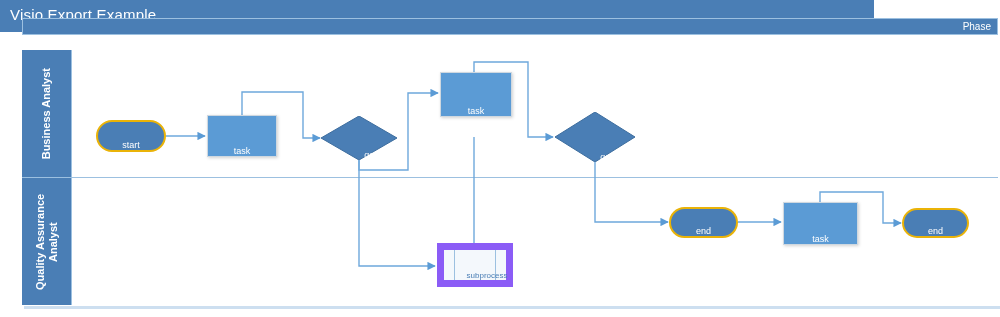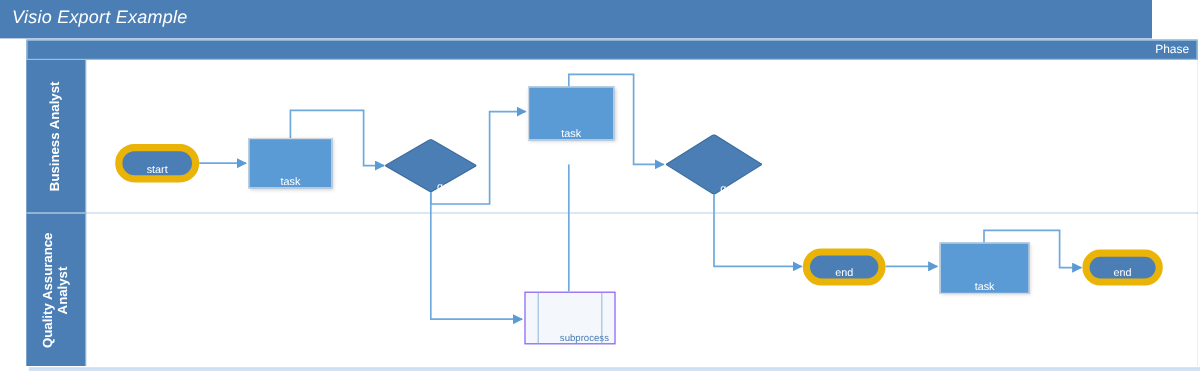--- a/index.html
+++ b/index.html
@@ -16,37 +16,36 @@
     width: 1000px;
     height: 317px;
     background: #ffffff;
     overflow: hidden;
   }
 
   
   .title-bar {
     position: absolute;
     left: 0; top: 0;
-    width: 960px; height: 32px;
-    background: #4a7eb5;
-    font-style: italic;
+    width: 874px; height: 32px;
+    background: #4a7eb5;
   }
   .title-text {
     position: absolute;
     left: 10px; top: 6px;
     font-size: 15px;
     color: #ffffff;
     letter-spacing: 0.2px;
     white-space: nowrap;
   }
 
   
   .phase-band {
     position: absolute;
-    left: 22px; top: 33px;
+    left: 22px; top: 18px;
     width: 976px; height: 17px;
     background: #4a7eb5;
     border: 1px solid #9cc0e0;
     box-sizing: border-box;
   }
   .phase-text {
     position: absolute;
     right: 6px; top: 2px;
     font-size: 10px;
     color: #ffffff;
@@ -112,21 +111,21 @@
     box-sizing: border-box;
     display: flex;
     align-items: flex-end;
     justify-content: center;
     font-size: 9px;
     color: #ffffff;
     text-align: center;
   }
   .shape-event {
     background: #4a7eb5;
-    border: 6px solid #eab308;
+    border: 2px solid #eab308;
     border-radius: 999px;
   }
   .shape-task {
     background: #5b9bd5;
     border: 1px solid #cfd8e0;
     box-shadow: 1px 1px 3px rgba(0,0,0,0.18);
   }
   .shape-gateway {
     background: transparent;
     border: none;
@@ -138,21 +137,21 @@
   }
   .gw-label {
     position: relative;
     z-index: 2;
     font-size: 9px;
     color: #ffffff;
     margin-left: 44px;
   }
   .shape-subprocess {
     background: #f4f8fc;
-    border: 1px solid #8b5cf6;
+    border: 7px solid #8b5cf6;
     color: #4a7eb5;
     padding-left: 24px;
   }
   .sub-bar {
     position: absolute;
     top: 0; bottom: 0;
     width: 0;
     border-left: 1px solid #9cc0e0;
   }
   .sub-label {

